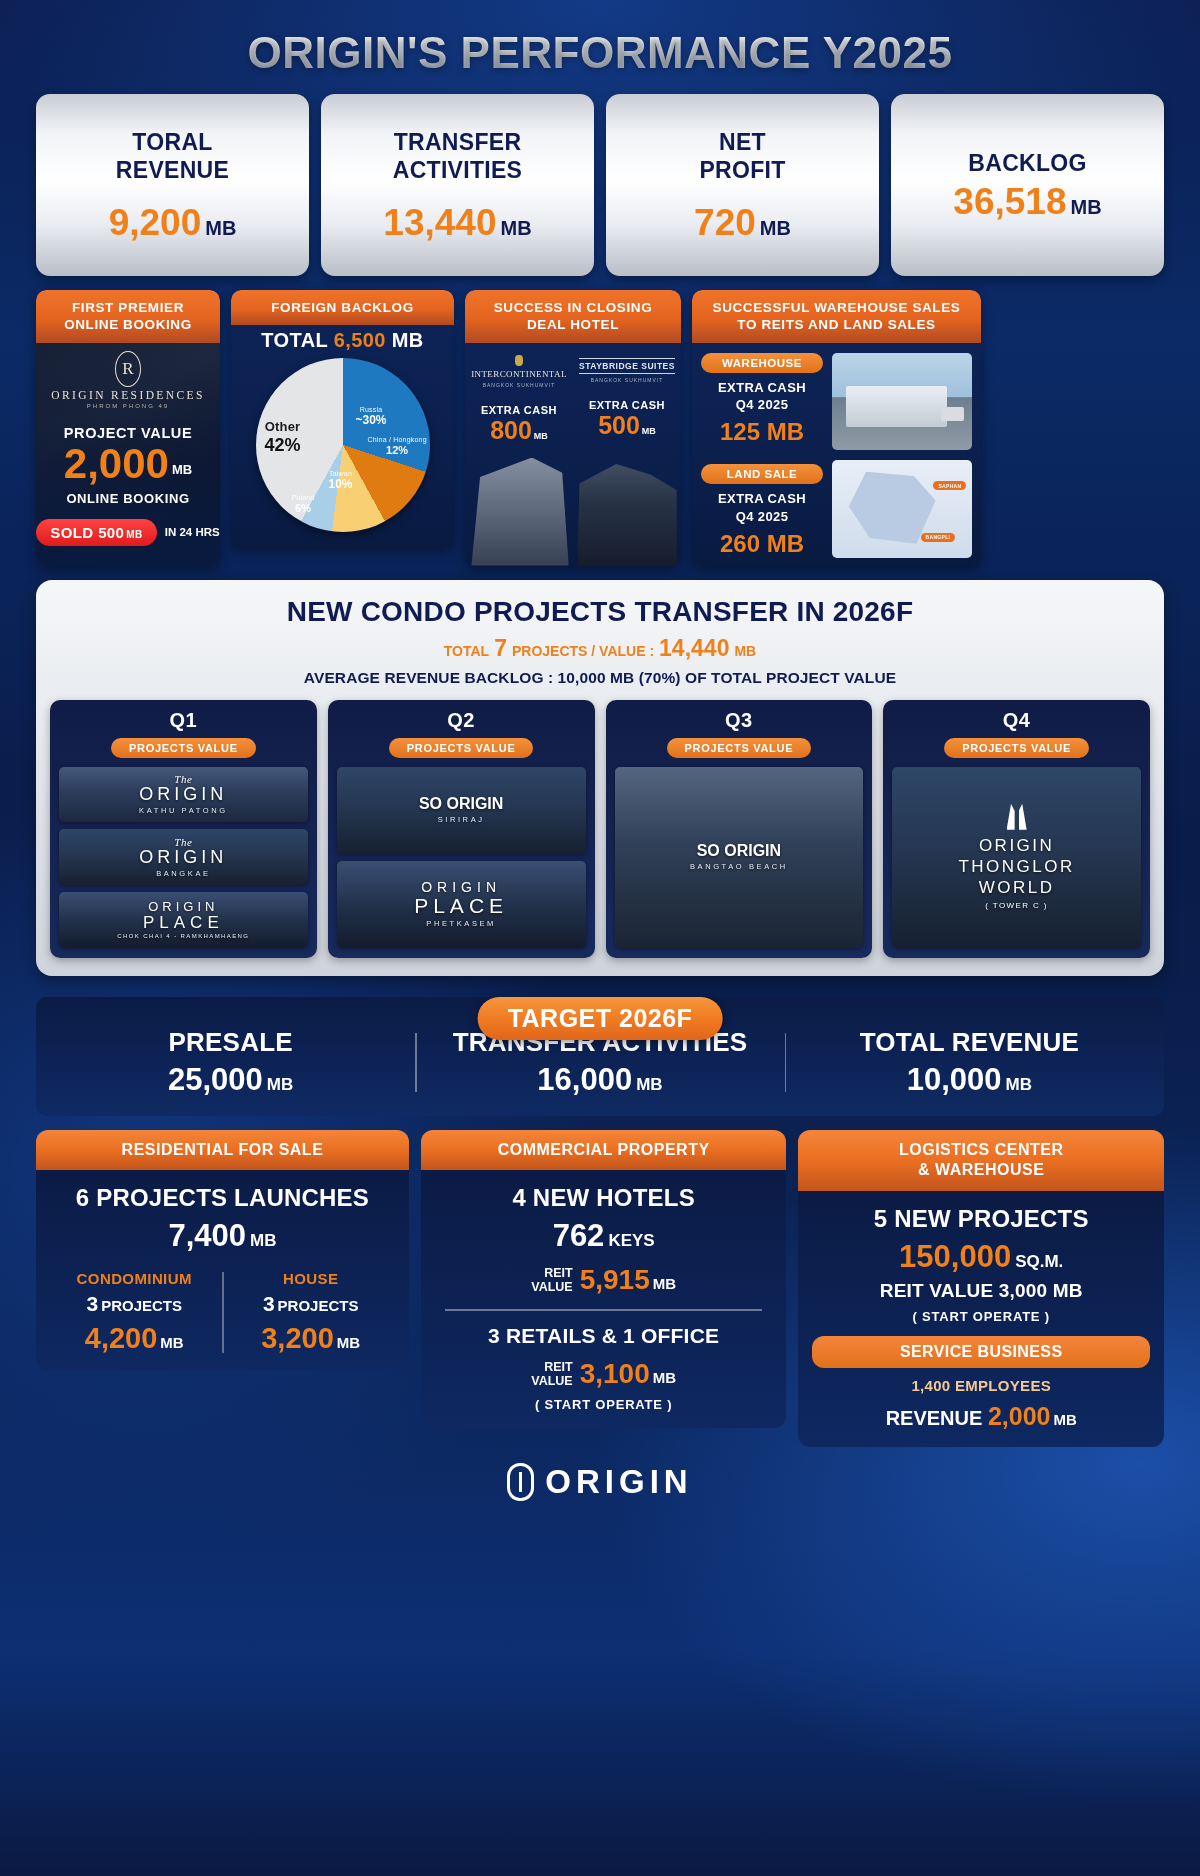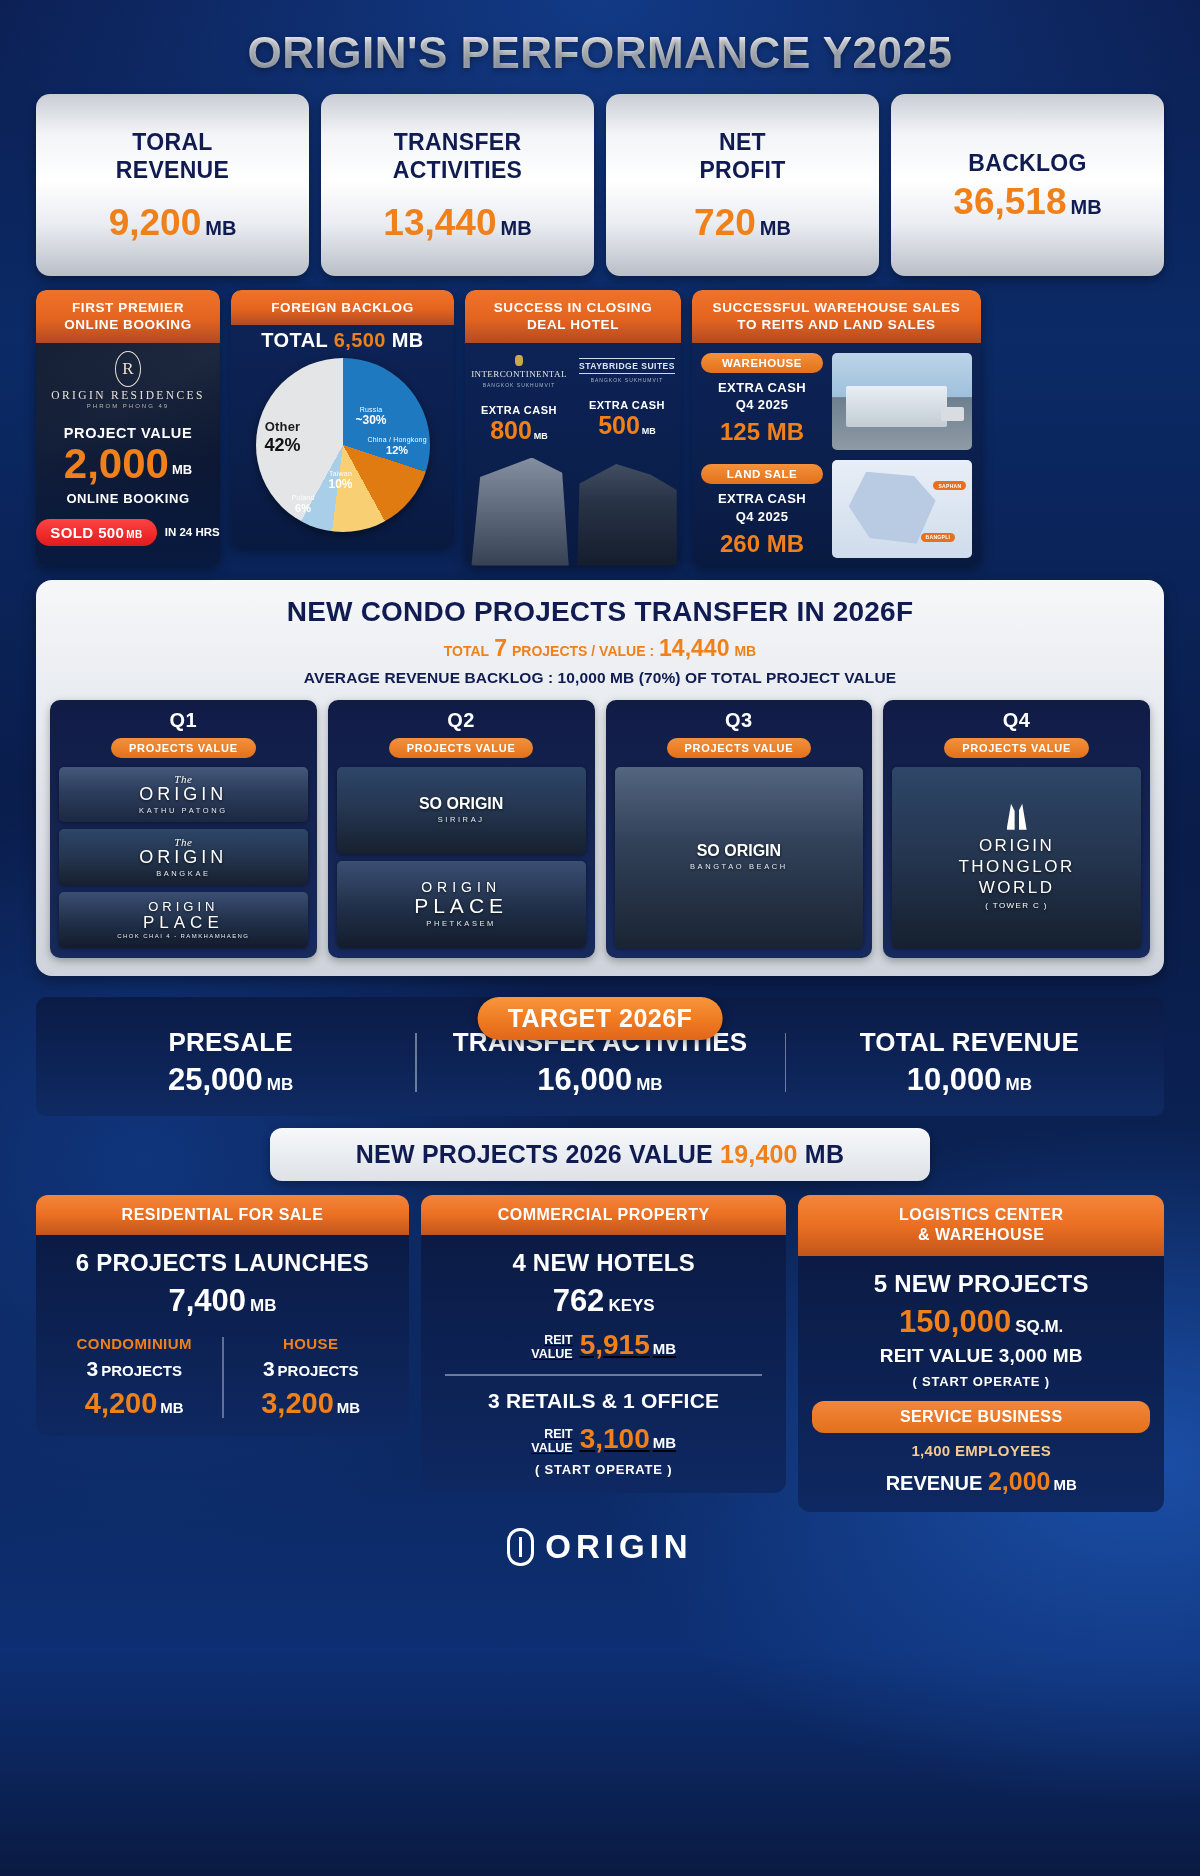--- a/index.html
+++ b/index.html
@@ -231,21 +231,21 @@
   .b-big .unit { font-size:17px; margin-left:4px;}
   .b-big.orange { color:#f08019; }
   .b-split { display:flex; margin-top:16px;}
   .b-half { flex:1; position:relative;}
   .b-half + .b-half:before{content:"";position:absolute;left:0;top:2px;bottom:2px;width:1.5px;background:rgba(255,255,255,.35);}
   .b-half-label { color:#f08019; font-size:15px; font-weight:bold; letter-spacing:.4px;}
   .b-half-proj { color:#fff; font-size:21px; font-weight:bold; margin-top:5px;}
   .b-half-proj .sm { font-size:15px; margin-left:3px;}
   .b-half-val { color:#f08019; font-size:29px; font-weight:bold; margin-top:6px;}
   .b-half-val .unit { color:#fff; font-size:15px; margin-left:3px;}
-  .reit-row { display:flex; align-items:flex-end; justify-content:center; gap:7px; margin-top:10px;text-decoration:underline;}
+  .reit-row { display:flex; align-items:center; justify-content:center; gap:7px; margin-top:10px;}
   .reit-lbl { color:#fff; font-size:12.5px; font-weight:bold; line-height:1.12; text-align:right;}
   .reit-val { color:#f08019; font-size:28px; font-weight:bold;}
   .reit-val .unit { color:#fff; font-size:15px; margin-left:3px;}
   .hr-line { height:1.5px; background:rgba(255,255,255,.4); margin:13px 14px;}
   .b-note { color:#fff; font-size:13px; font-weight:bold; letter-spacing:.8px; margin-top:7px;}
   .svc-pill { background: linear-gradient(180deg,#f4853a,#e2711c); color:#fff; font-size:16px; font-weight:bold;
     border-radius: 12px; padding:7px 0; margin:12px 4px 0; letter-spacing:.4px;}
   .svc-emp { color:#f5c98f; font-size:15px; font-weight:bold; margin-top:9px; letter-spacing:.3px;}
   .svc-rev { color:#fff; font-size:20px; font-weight:bold; margin-top:8px;}
   .svc-rev .num { color:#f08019; font-size:25px;}
@@ -534,25 +534,20 @@
       </div>
       <div class="tcol">
         <div class="tcol-label">TOTAL REVENUE</div>
         <div class="tcol-val">
           <span>10,000</span><span class="unit">MB</span>
         </div>
       </div>
     </div>
   </div>
 
-  <div class="np-banner">
-    <span>NEW PROJECTS 2026 VALUE</span>
-    <span class="num">19,400</span>
-    <span>MB</span>
-  </div>
 
   <div class="bottom-row">
 
     <div class="bcol c-res">
       <div class="b-head">RESIDENTIAL FOR SALE</div>
       <div class="b-body">
         <div class="b-main">6 PROJECTS LAUNCHES</div>
         <div class="b-big">
           <span>7,400</span><span class="unit">MB</span>
         </div>

